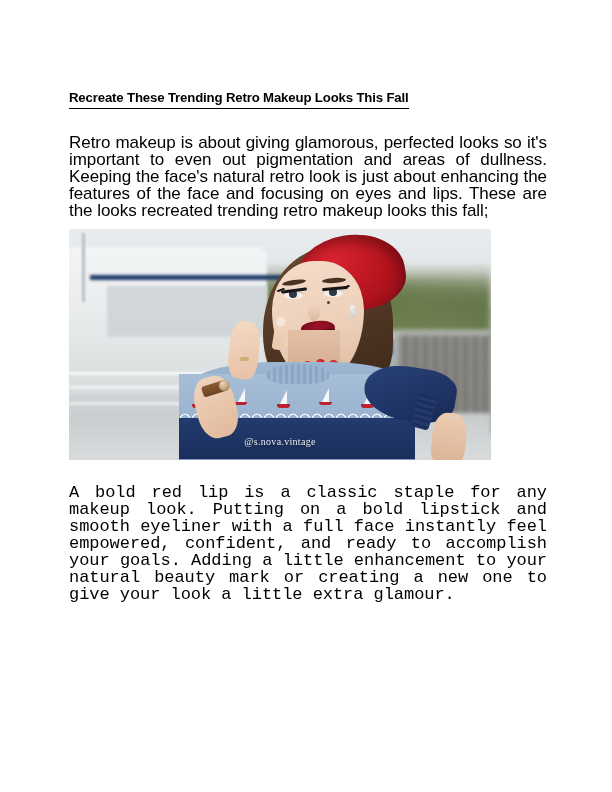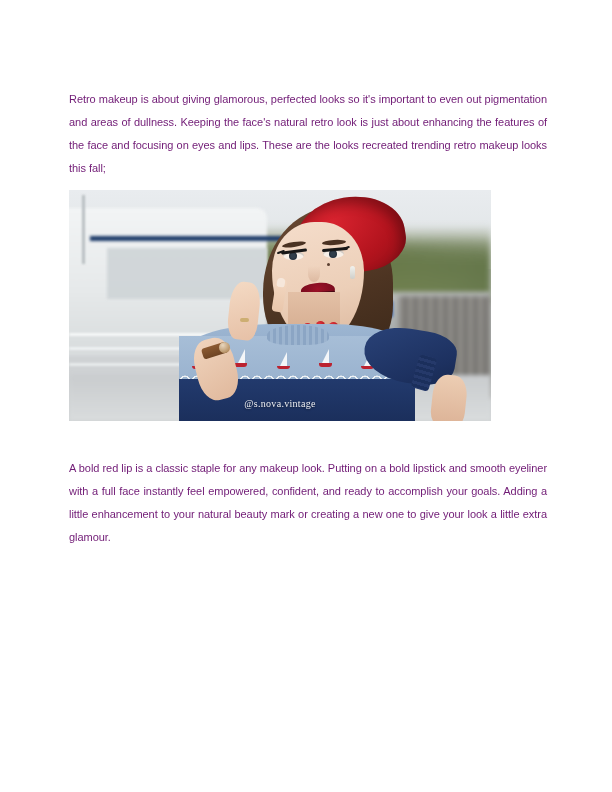--- a/index.html
+++ b/index.html
@@ -32,23 +32,23 @@
     color: #000000;
     letter-spacing: -0.15px;
     margin: 0 0 12px 0;
     line-height: 1.25;
     display: inline-block;
     border-bottom: 1.4px solid #000000;
     padding-bottom: 1px;
   }
   .title-wrap { margin-bottom: 13px; }
   .para {
-    font-size: 11px;
-    color: #701a75;
-    line-height: 23px;
+    font-size: 17px;
+    color: #000000;
+    line-height: 17px;
     text-align: justify;
     margin: 0;
     letter-spacing: -0.05px;
   }
   .para-1 { margin-bottom: 0; }
   .figure {
     margin: 10px 0 0 0;
     width: 422px;
     height: 231px;
     position: relative;
@@ -412,28 +412,31 @@
     left: 0; right: 0;
     top: 90%;
     text-align: center;
     font-family: Liberation Serif, serif;
     font-size: 10px;
     letter-spacing: .3px;
     color: rgba(255,255,255,.92);
     text-shadow: 0 1px 2px rgba(0,0,0,.45);
     pointer-events: none;
   }
-  .para-2 { margin-top: 36px; }
+  .para-2 { margin-top: 24px; font-family: Liberation Mono, monospace; }
 </style>
 </head>
 <body>
 
 <div class="page">
   <div class="content">
 
+    <div class="title-wrap">
+      <h1 class="doc-title">Recreate These Trending Retro Makeup Looks This Fall</h1>
+    </div>
 
     <p class="para para-1">Retro makeup is about giving glamorous, perfected looks so it's important to even out pigmentation and areas of dullness. Keeping the face's natural retro look is just about enhancing the features of the face and focusing on eyes and lips. These are the looks recreated trending retro makeup looks this fall;</p>
 
     <figure class="figure">
       <div class="photo">
 
         <div class="sky"></div>
         <div class="treeline"></div>
         <div class="arch"></div>
         <div class="harbour"></div>

